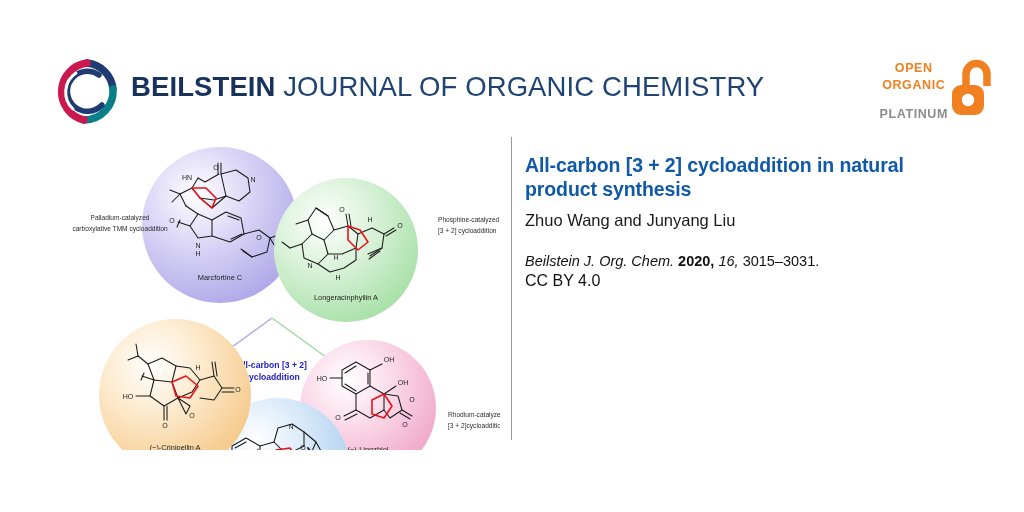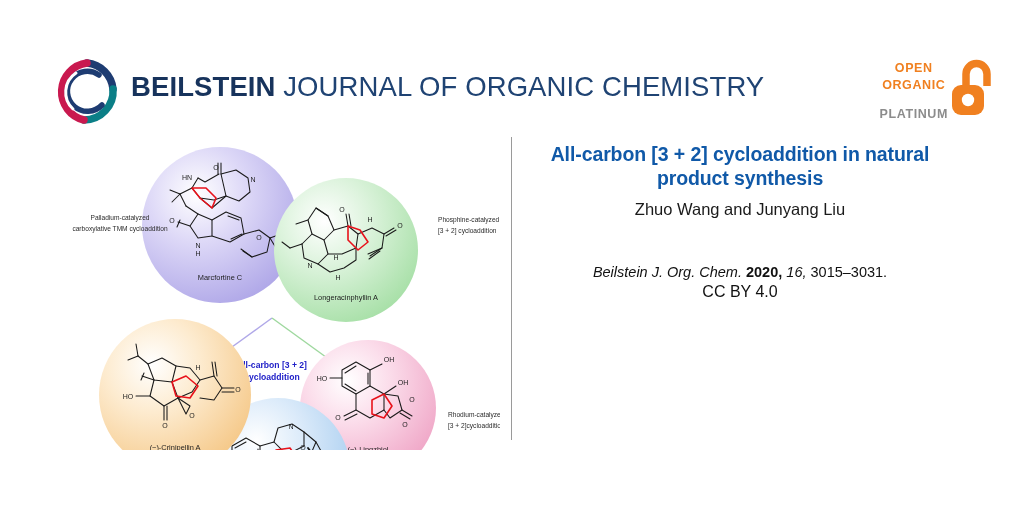--- a/index.html
+++ b/index.html
@@ -72,40 +72,39 @@
   #divider {
     position: absolute;
     left: 511px; top: 137px;
     width: 1px; height: 303px;
     background: #9a9a9a;
   }
 
   
   #article-info {
     position: absolute;
-    left: 525px; top: 143px;
+    left: 525px; top: 154px;
     width: 430px;
-    text-align: center;
   }
   #article-title {
     font-size: 19.5px;
     font-weight: bold;
     line-height: 23.5px;
     color: #1059a8;
     margin: 0;
     letter-spacing: -0.1px;
   }
   #article-authors {
     margin-top: 9px;
     font-size: 16.5px;
     line-height: 20px;
     color: #1a1a1a;
   }
   #article-citation {
-    margin-top: 44px;
+    margin-top: 22px;
     font-size: 14.5px;
     line-height: 19px;
     color: #111111;
   }
   #article-citation .cit-journal { font-style: italic; }
   #article-citation .cit-year { font-weight: bold; }
   #article-citation .cit-vol { font-style: italic; }
   #article-doi {
     margin-top: 17px;
     font-size: 14.5px;

